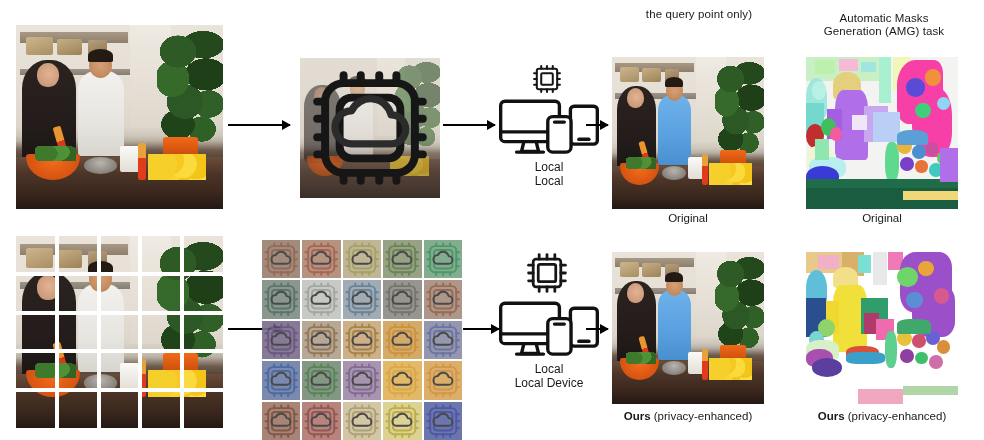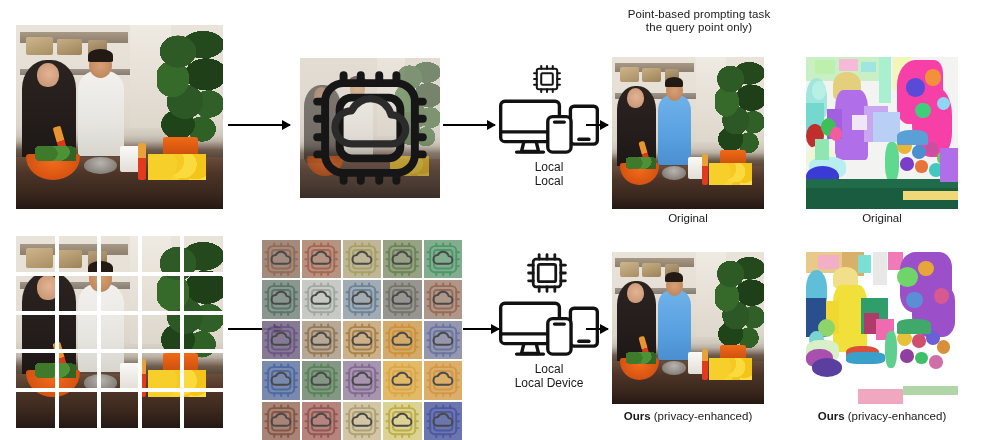--- a/index.html
+++ b/index.html
@@ -227,25 +227,26 @@
   </svg>
 </div>
 <div class="devlabel" style="left:497px;top:160px;width:104px;">
   <div>Local</div>
   <div>Local</div>
 </div>
 
 <div class="arrow" style="left:586px;top:124px;width:22px;"></div>
 
 <div class="caption" style="left:608px;top:8px;width:182px;">
-  <div>Point-based prompting task</div>
   <div>the query point only)</div>
 </div>
 
 <div class="caption" style="left:796px;top:12px;width:176px;">
+  <div>Automatic Masks</div>
+  <div>Generation (AMG) task</div>
 </div>
 
 <div class="photo" style="left:612px;top:57px;width:152px;height:152px;">
   <div class="ph-layer k-bg"></div>
   <div class="k-shelfA"></div>
     <div class="k-box1"></div>
     <div class="k-box2"></div>
     <div class="k-box3"></div>
   <div class="k-shelfB"></div>
     <div class="k-wall"></div>

